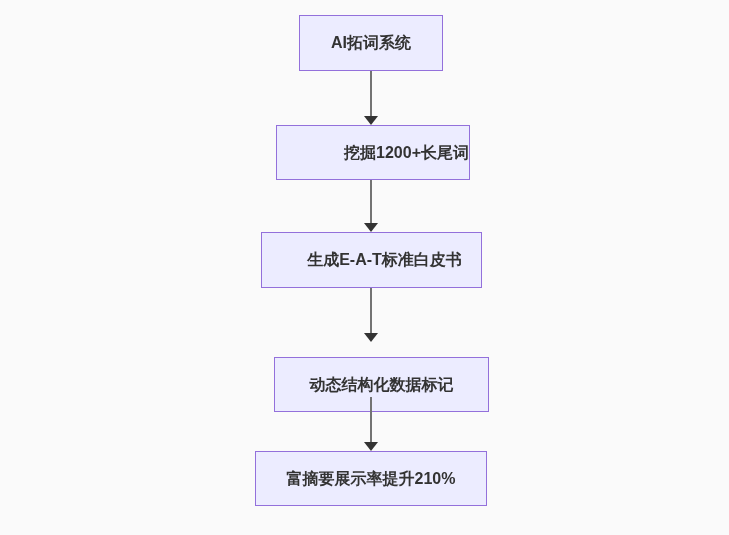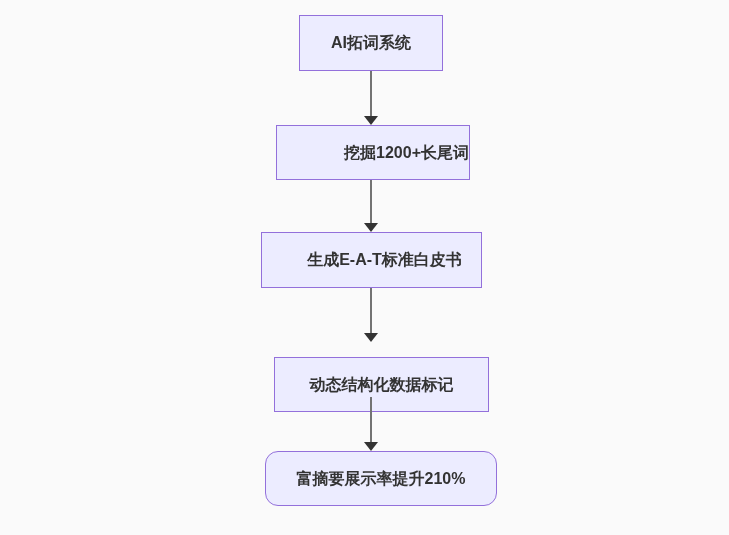--- a/index.html
+++ b/index.html
@@ -85,17 +85,17 @@
 
   <div class="node" style="left:264px; top:357px; width:215px; height:55px;margin-left:10px;">
     <span class="node-label">动态结构化数据标记</span>
   </div>
 
   <div class="edge" style="left:364px; top:397px; height:54px;">
     <div class="edge-line"></div>
     <div class="edge-head"></div>
   </div>
 
-  <div class="node" style="left:265px; top:451px; width:232px; height:55px;border-radius:13px;">
+  <div class="node" style="left:255px; top:451px; width:232px; height:55px;">
     <span class="node-label">富摘要展示率提升210%</span>
   </div>
 
 </div>
 
 </body></html>

